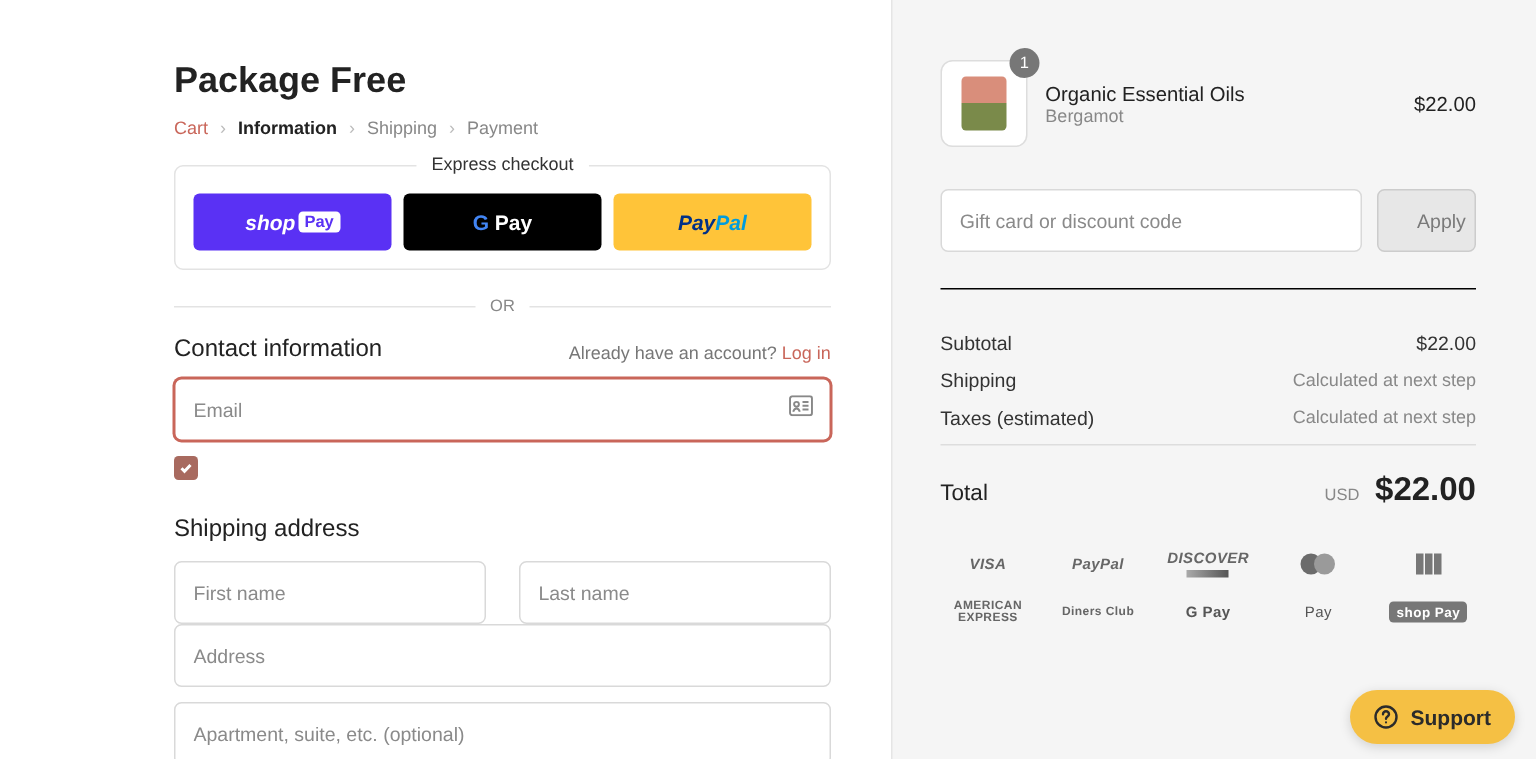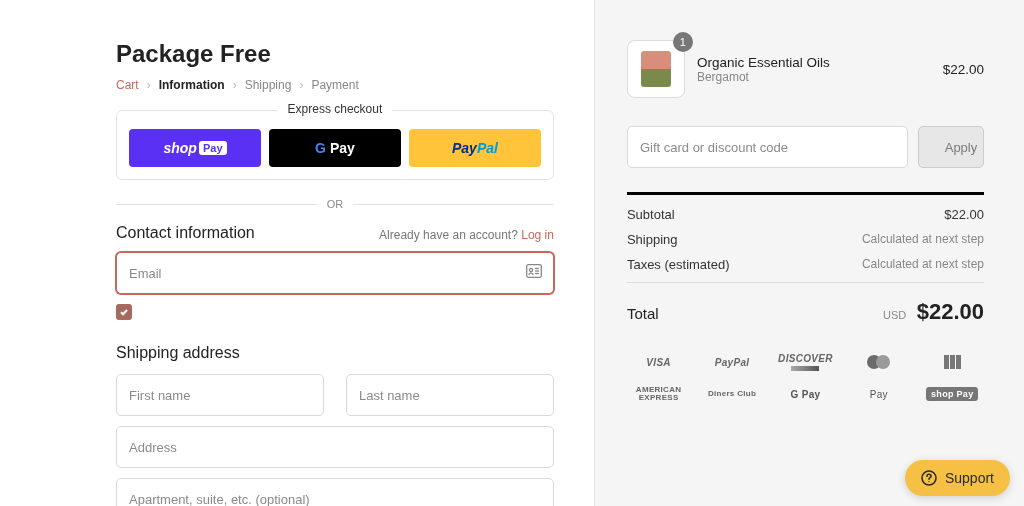--- a/index.html
+++ b/index.html
@@ -38,39 +38,39 @@
   .field { width:100%; height:42px; border:1px solid #d9d9d9; border-radius:5px; padding:0 12px; font-size:13px; color:#333; background:#fff; }
   .field::placeholder { color:#8a8a8a; }
   .email-wrap { position:relative; margin-bottom:10px; }
   .email-wrap .field { border:1px solid #c9665a; box-shadow:0 0 0 1px #c9665a; }
   .email-icon { position:absolute; right:12px; top:50%; transform:translateY(-50%); color:#888; }
 
   .check-row { display:flex; align-items:center; gap:8px; font-size:12.5px; color:#555; margin-bottom:24px; }
   .checkbox { width:16px; height:16px; border-radius:3px; background:#a86a5f; display:flex; align-items:center; justify-content:center; }
   .checkbox svg { stroke:#fff; }
 
-  .row2 { display:flex; gap:22px; margin-bottom:10px; }
+  .row2 { display:flex; gap:22px; }
   .row2 .field { flex:1; }
   .mb { margin-bottom:10px; }
 
   
   .cart-item { display:flex; align-items:center; gap:12px; margin-bottom:28px; }
   .thumb-wrap { position:relative; }
   .thumb { width:58px; height:58px; border:1px solid #ddd; border-radius:8px; background:#fff; display:flex; align-items:center; justify-content:center; }
   .thumb-inner { width:30px; height:36px; background:linear-gradient(#d98e7b 0 50%, #7a8a4a 50% 100%); border-radius:3px; }
   .qty-badge { position:absolute; top:-8px; right:-8px; width:20px; height:20px; border-radius:50%; background:#777; color:#fff; font-size:11px; display:flex; align-items:center; justify-content:center; }
   .item-name { font-size:13.5px; color:#222; font-weight:500; }
   .item-variant { font-size:12px; color:#888; }
   .item-price { margin-left:auto; font-size:13.5px; font-weight:500; color:#222; }
 
   .discount-row { display:flex; gap:10px; margin-bottom:24px; }
   .discount-row .field { flex:1; background:#fff; }
   .apply-btn { width:66px; border:1px solid #ccc; background:#e7e7e7; color:#7a7a7a; border-radius:5px; font-size:13px; cursor:pointer;padding-left:20px; }
 
-  .summary { border-top:3px solid #000000; padding-top:12px; }
+  .summary { border-top:1px solid #000000; padding-top:28px; }
   .sum-row { display:flex; justify-content:space-between; font-size:13px; color:#333; margin-bottom:10px; }
   .sum-row .muted { color:#888; font-size:12px; }
   .total-row { display:flex; justify-content:space-between; align-items:baseline; border-top:1px solid #ddd; margin-top:8px; padding-top:16px; margin-bottom:26px; }
   .total-label { font-size:15px; color:#222; }
   .total-val { font-size:22px; font-weight:600; color:#222; }
   .currency { font-size:11px; color:#888; margin-right:6px; text-transform:uppercase; }
 
   .accepted-title { text-align:center; font-size:13px; font-weight:700; font-style:italic; color:#333; margin-bottom:10px; }
   .pm-grid { display:grid; grid-template-columns:repeat(5, 1fr); gap:10px 10px; justify-items:center; }
   .pm { font-size:10px; font-weight:700; color:#666; font-style:italic; letter-spacing:0.3px; display:flex; align-items:center; justify-content:center; height:22px; }
@@ -79,21 +79,21 @@
   .mc .c1 { background:#6b6b6b; }
   .mc .c2 { background:#9a9a9a; margin-left:-5px; }
   .gp { font-style:normal; font-weight:600; color:#555; }
   .ap { font-style:normal; font-weight:500; color:#555; }
   .shopm { font-style:normal; font-size:9px; background:#777; color:#fff; border-radius:3px; padding:2px 5px; }
   .jcb { display:flex; gap:1px; }
   .jcb span{ width:5px; height:14px; background:#777; }
   .disc { display:flex; flex-direction:column; align-items:center; line-height:1; }
   .disc-line { width:28px; height:5px; background:linear-gradient(90deg,#aaa,#555); margin-top:2px; }
 
-  .support { position:fixed; right:14px; bottom:10px; background:#f5c044; color:#2b2b2b; border-radius:22px; padding:10px 16px; font-size:14px; font-weight:400; display:flex; align-items:center; gap:8px; box-shadow:0 2px 8px rgba(0,0,0,.15); cursor:pointer; border:none; }
+  .support { position:fixed; right:14px; bottom:10px; background:#f5c044; color:#2b2b2b; border-radius:22px; padding:10px 16px; font-size:14px; font-weight:700; display:flex; align-items:center; gap:8px; box-shadow:0 2px 8px rgba(0,0,0,.15); cursor:pointer; border:none; }
   .support svg { stroke:#2b2b2b; }
 </style>
 </head>
 <body>
 
 <div class="page">
   <div class="left">
     <div class="title">Package Free</div>
 
     <div class="breadcrumb">

